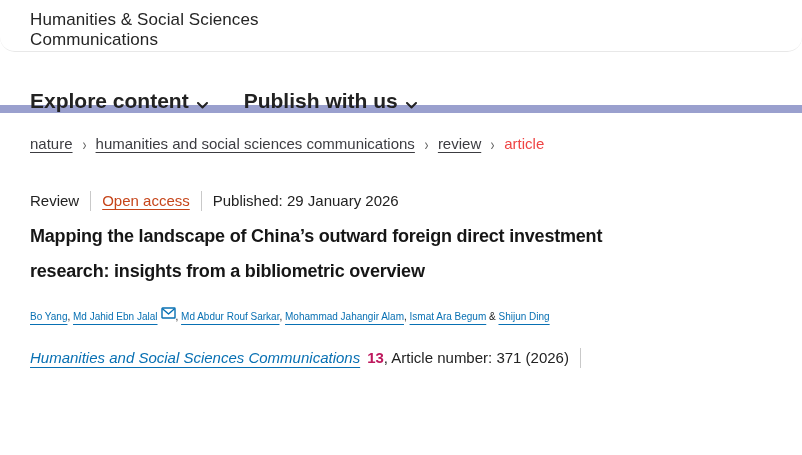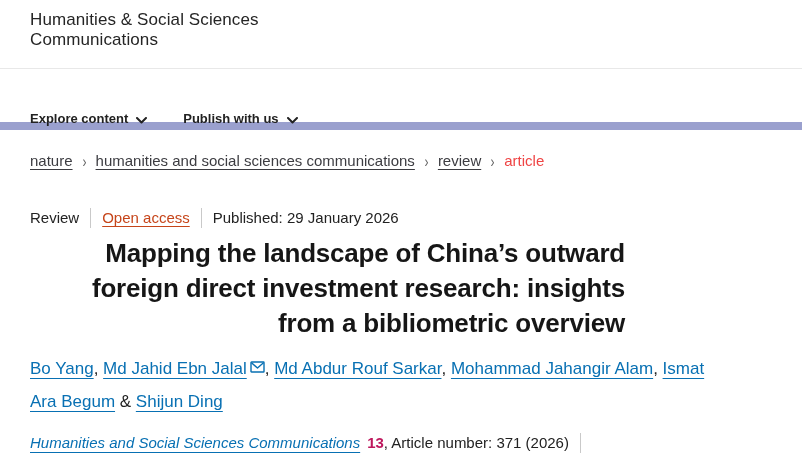--- a/index.html
+++ b/index.html
@@ -7,23 +7,24 @@
     width: 802px; height: 455px;
     background: #ffffff;
     overflow: hidden;
     font-family: "Liberation Sans", sans-serif;
     color: #222222;
   }
   .pad { padding-left: 30px; padding-right: 30px; }
 
   
   .site-header {
-    height: 69px;
+    height: 52px;
     padding-top: 10px;
     border-bottom: 1px solid #e8e8e8;
+    border-radius: 15px;
   }
   .journal-title {
     font-size: 17px;
     line-height: 20px;
     font-weight: 400;
     color: #252525;
     max-width: 250px;
     letter-spacing: 0.1px;
   }
 
@@ -31,21 +32,21 @@
   .site-nav {
     height: 53px;
     display: flex;
     align-items: center;
     gap: 36px;
   }
   .nav-item {
     display: inline-flex;
     align-items: center;
     gap: 8px;
-    font-size: 13px;
+    font-size: 21px;
     font-weight: 700;
     color: #222222;
     cursor: pointer;
     margin-top: 45px;
   }
   .chev-down { display: inline-block; margin-top: 2px; }
 
   
   .accent-bar { width: 802px; height: 8px; background: #9aa0ce; }
 
@@ -93,33 +94,32 @@
     color: #c6451a;
     text-decoration: underline;
     text-underline-offset: 3px;
     text-decoration-thickness: 1px;
     text-align: right;
   }
 
   
   .article-title {
     margin-top: 8px;
-    font-size: 26px;
+    font-size: 18px;
     line-height: 35px;
     font-weight: 700;
     color: #161616;
     max-width: 655px;
     letter-spacing: -0.2px;
-    text-align: right;
   }
 
   
   .authors {
     margin-top: 10px;
-    font-size: 17px;
+    font-size: 10px;
     line-height: 33px;
     color: #222222;
     max-width: 745px;
   }
   a.link-blue {
     color: #0870b3;
     text-decoration: underline;
     text-underline-offset: 3.5px;
     text-decoration-thickness: 1px;
   }

